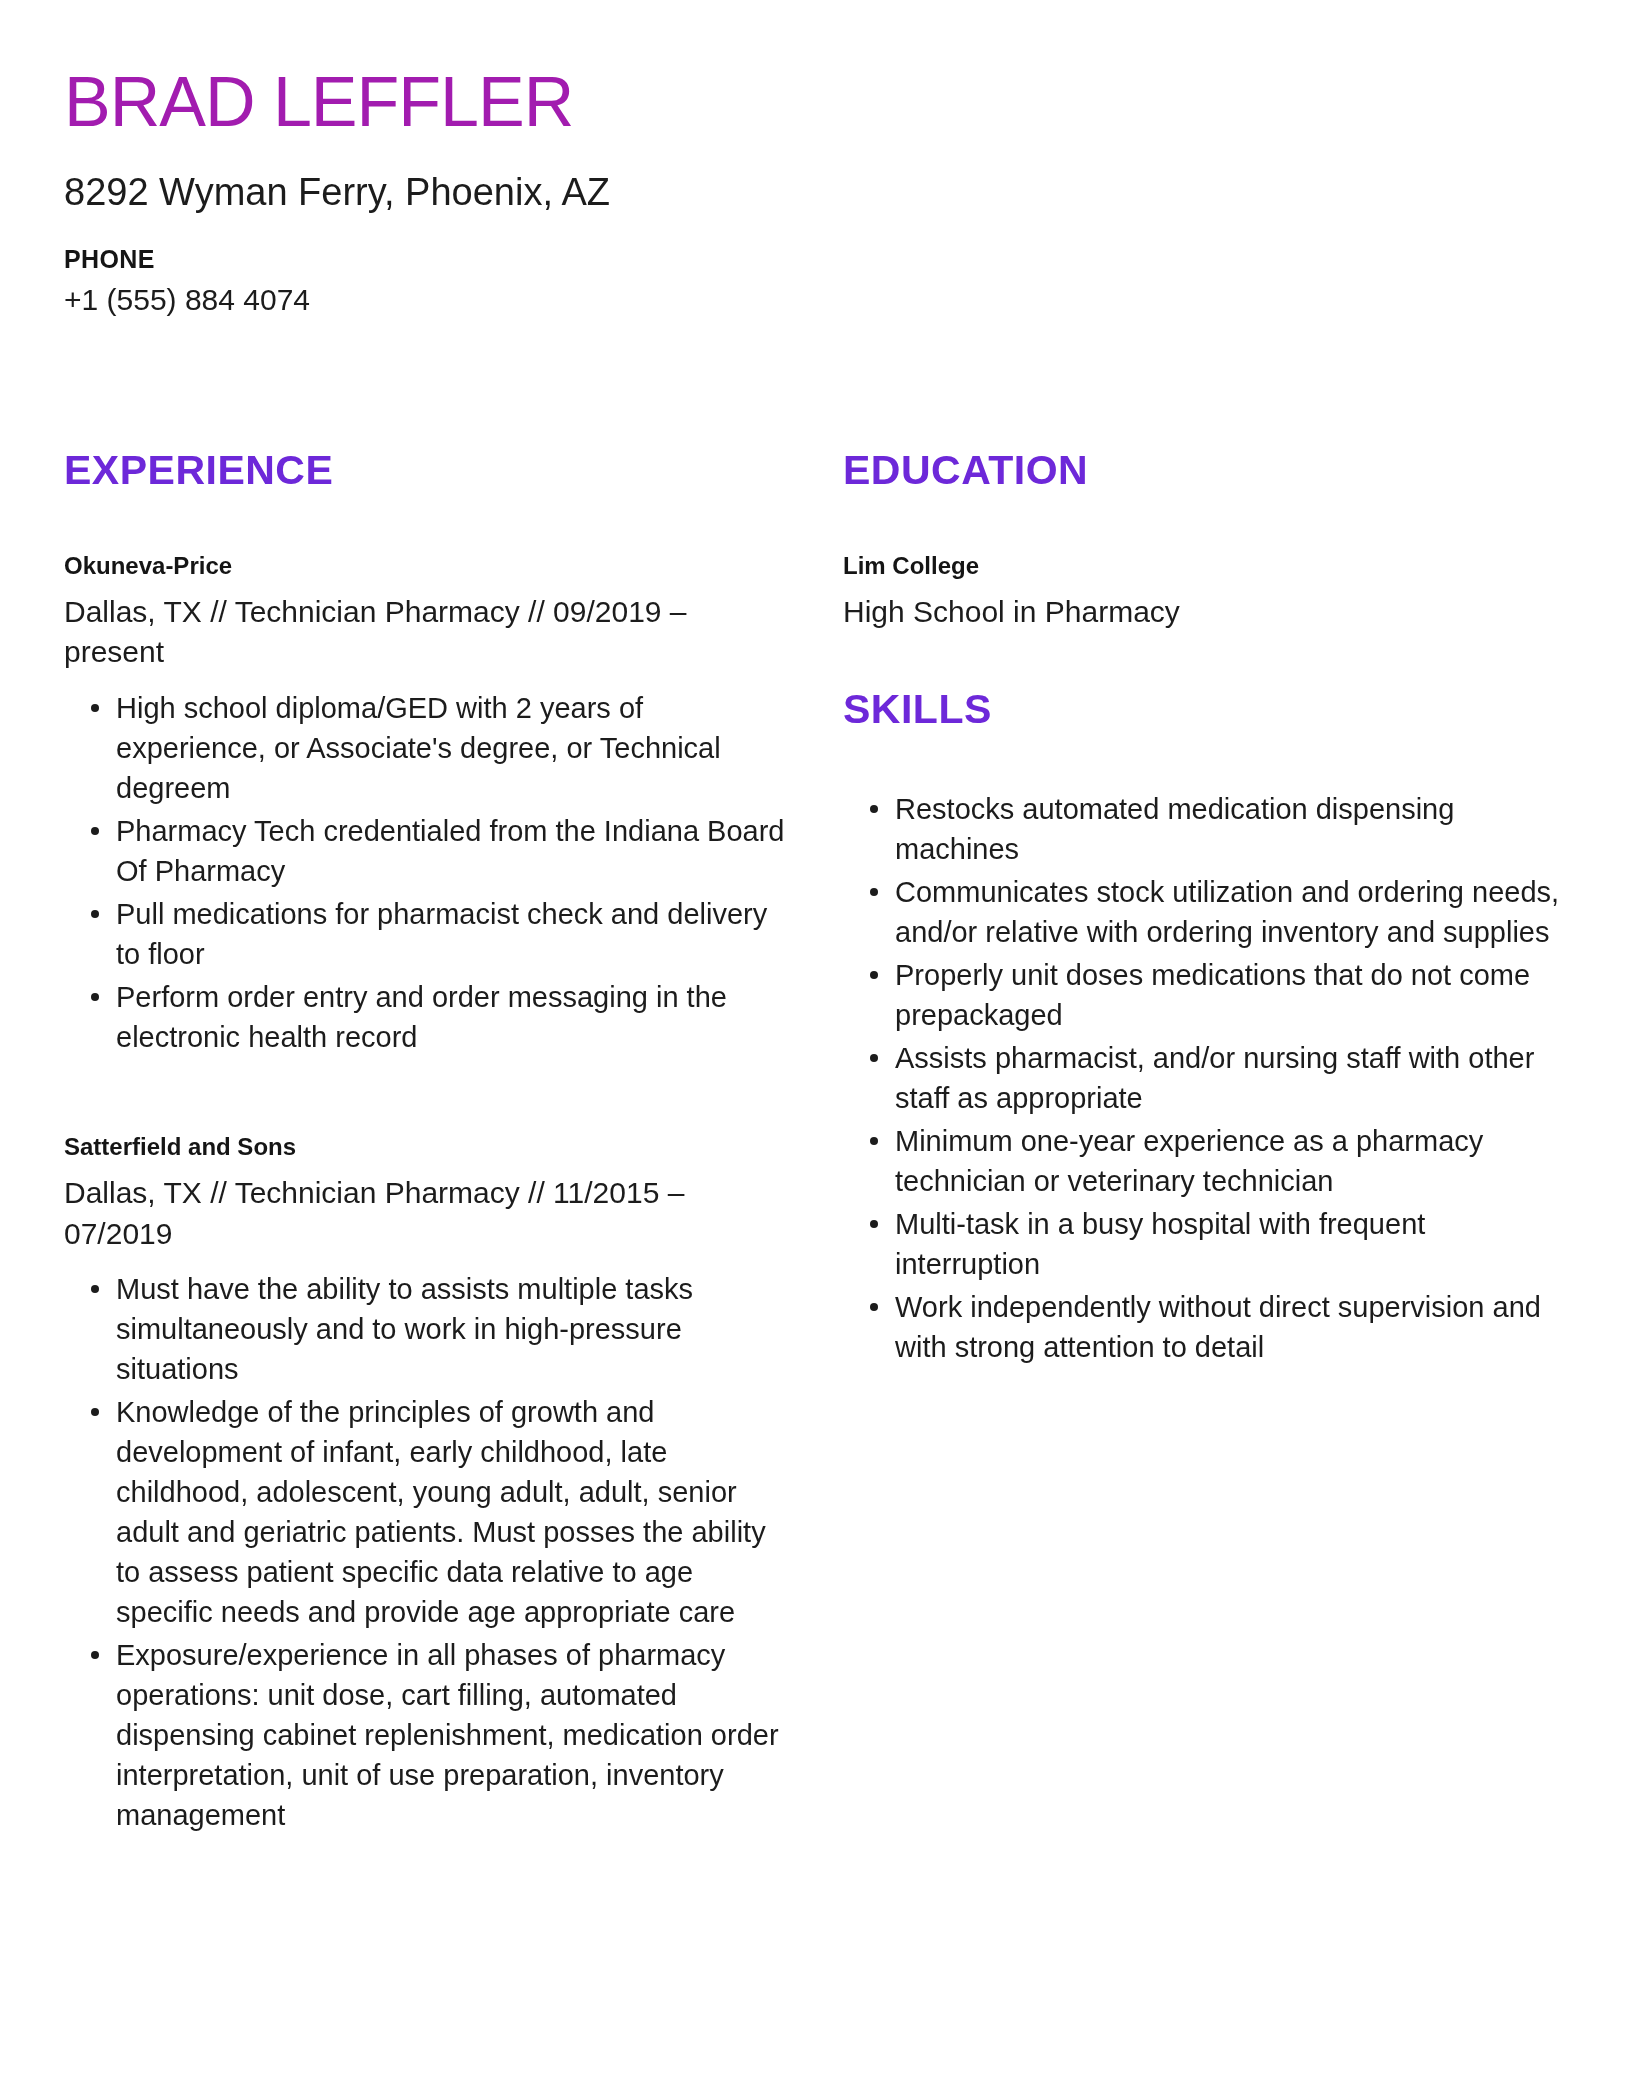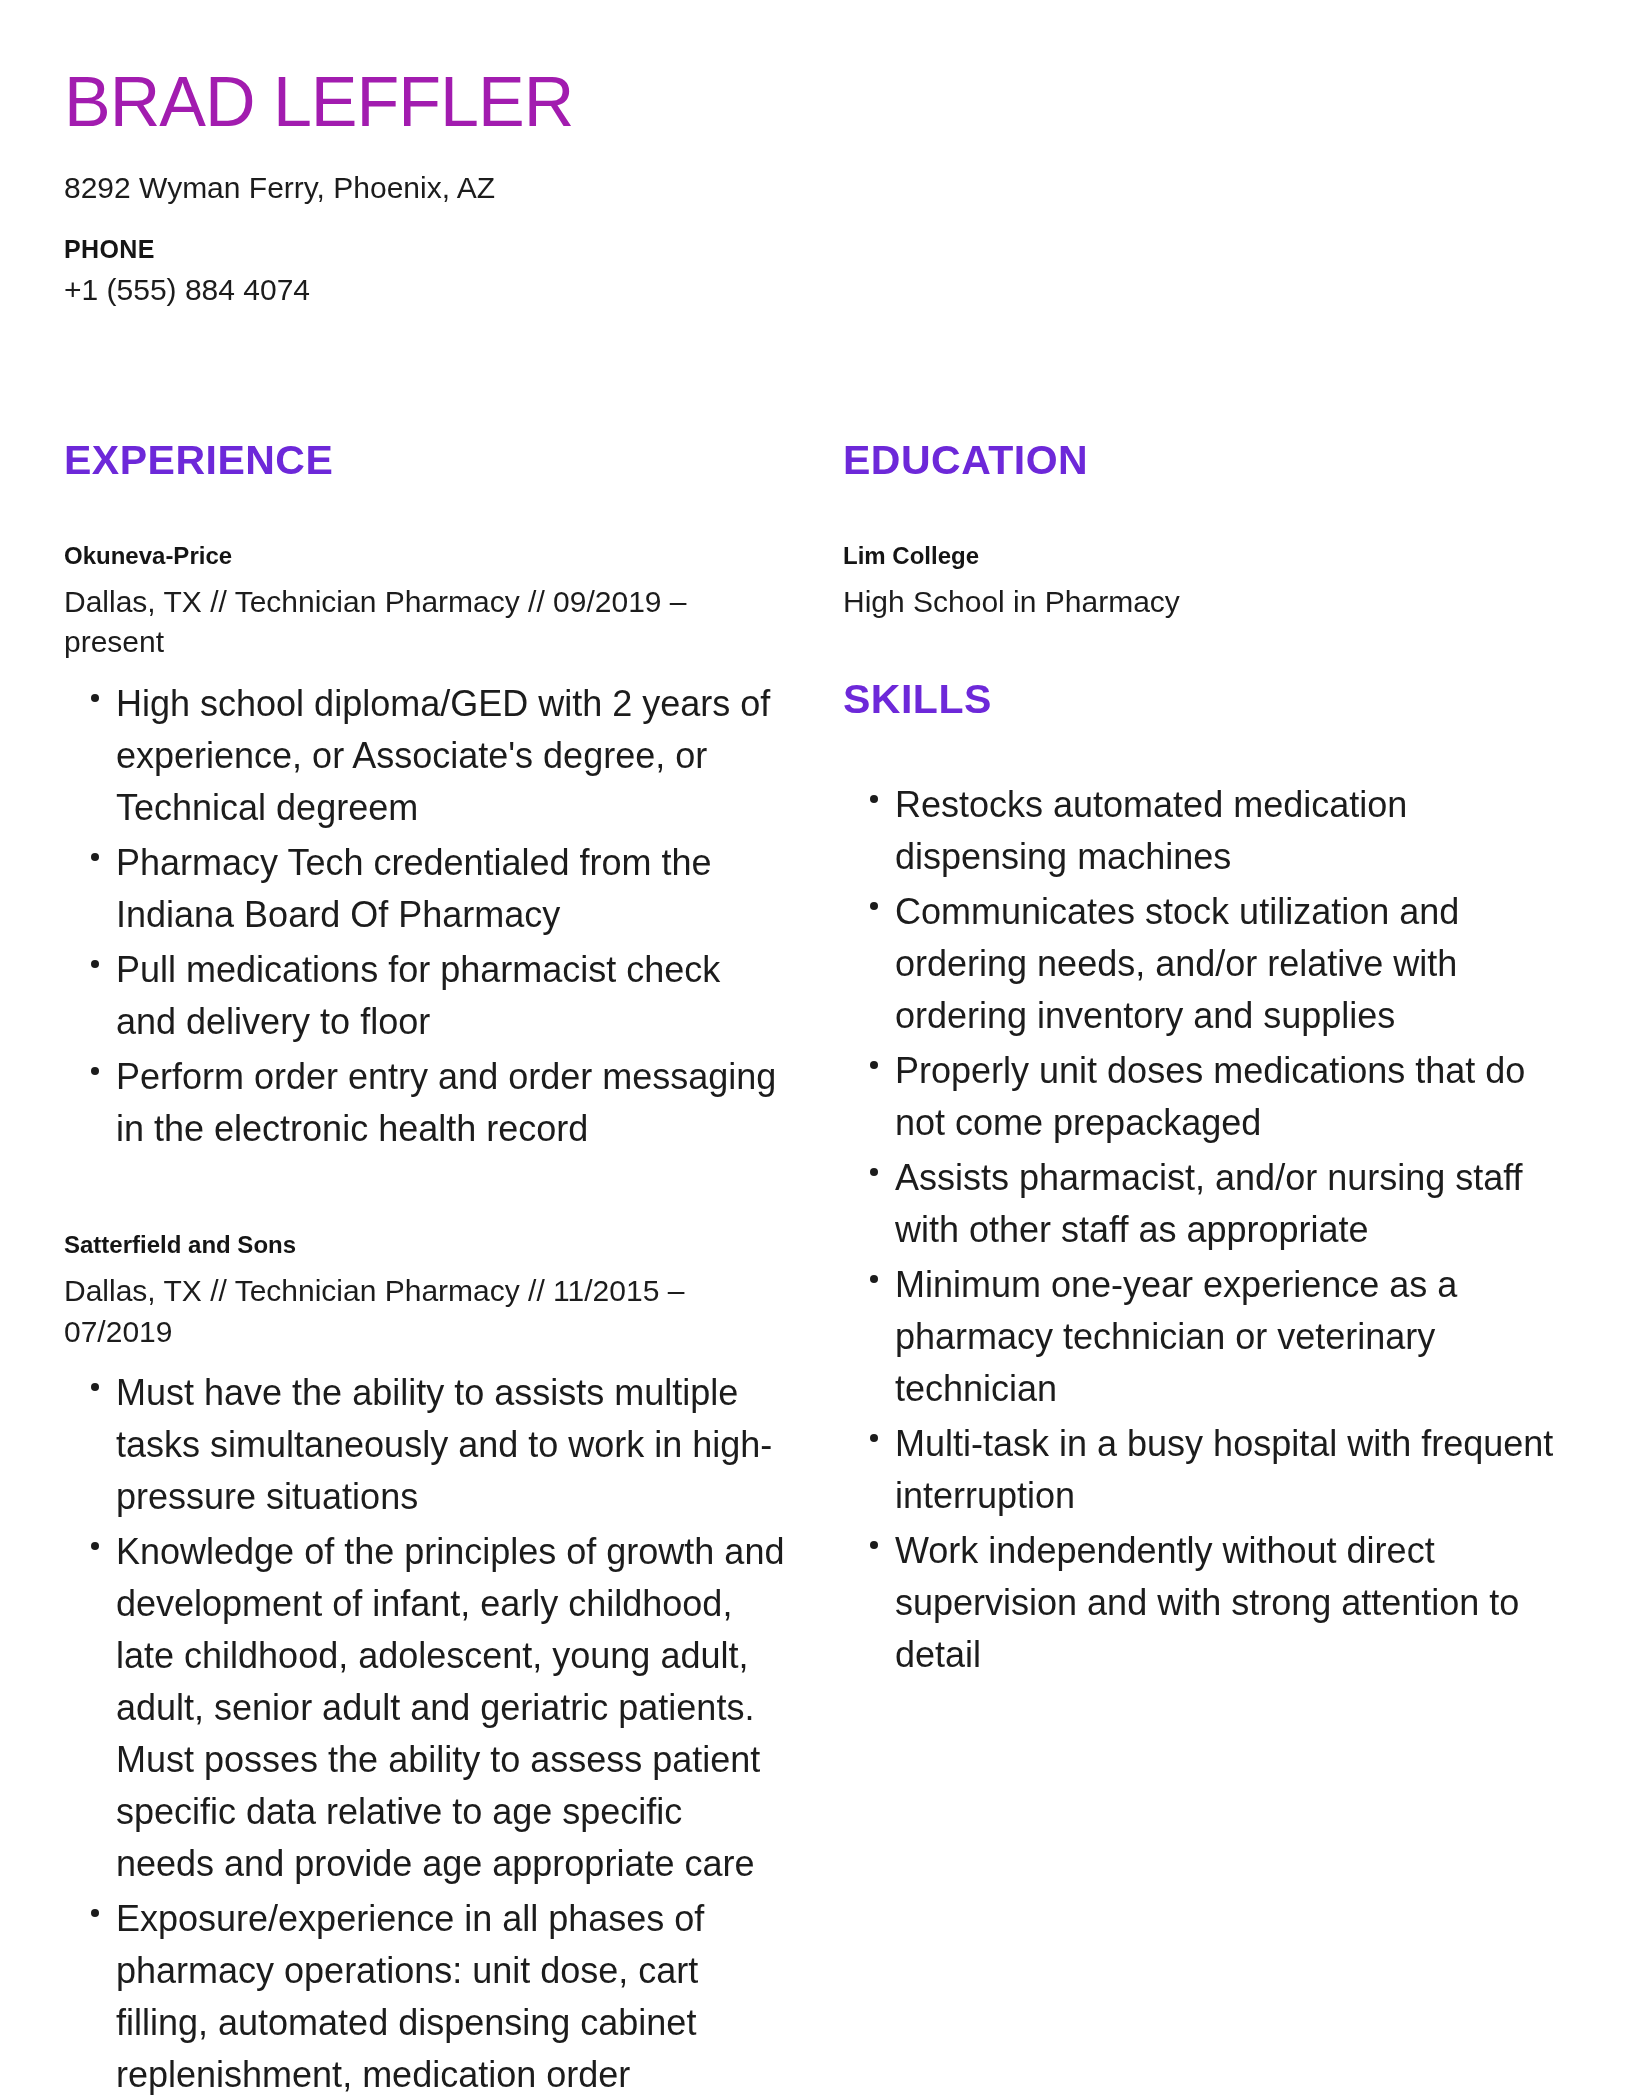--- a/index.html
+++ b/index.html
@@ -22,21 +22,21 @@
   
   .candidate-name {
     font-size: 70px;
     line-height: 1.06;
     font-weight: 400;
     letter-spacing: -1px;
     color: #a21caf;
     margin-top: 15px;
   }
   .address {
-    font-size: 30px;
+    font-size: 38px;
     line-height: 1.25;
     margin-top: 30px;
     color: #1c1c1c;
   }
   .phone-label {
     font-size: 25px;
     font-weight: 700;
     letter-spacing: 0.4px;
     margin-top: 28px;
     color: #151515;
@@ -72,22 +72,22 @@
   .entry-meta {
     font-size: 30px;
     line-height: 1.35;
     margin-top: 11px;
     color: #1c1c1c;
   }
 
   ul.bullets {
     list-style: none;
     margin-top: 15px;
-    font-size: 36px;
-    line-height: 52px;
+    font-size: 29px;
+    line-height: 40px;
   }
   ul.bullets li {
     position: relative;
     padding-left: 52px;
     margin-top: 3px;
   }
   ul.bullets li::before {
     content: "";
     position: absolute;
     left: 27px;

